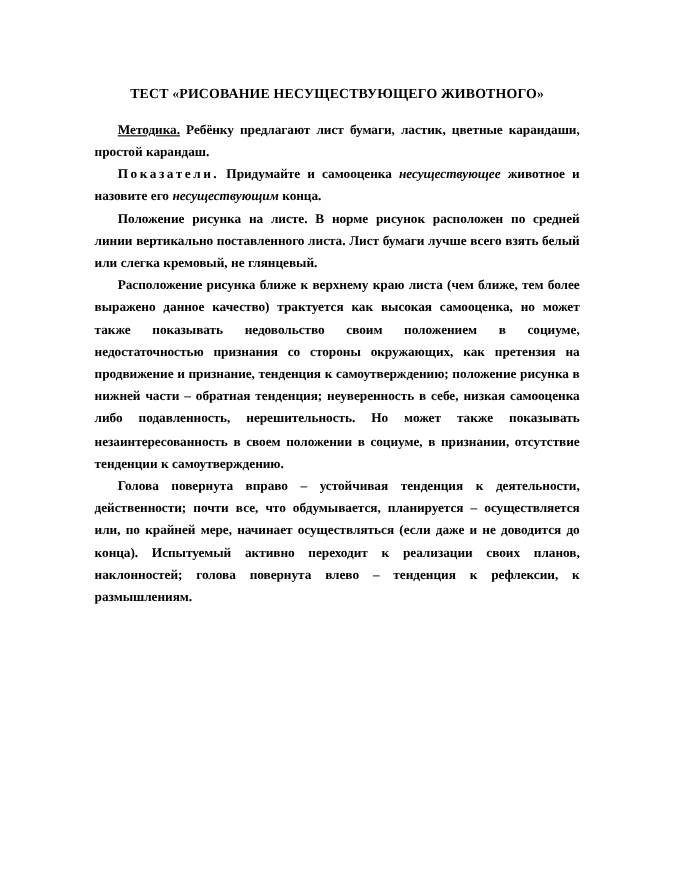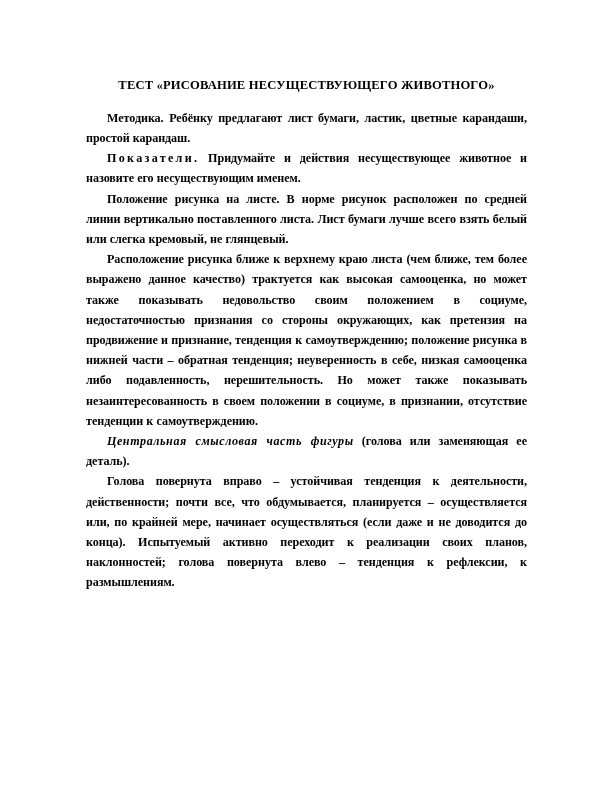--- a/index.html
+++ b/index.html
@@ -45,52 +45,53 @@
     text-align: justify;
     text-indent: 21px;
     font-weight: bold;
     letter-spacing: -0.05px;
     word-spacing: 0.2px;
   }
   .bi {
     font-weight: bold;
   }
   .it {
+    font-style: italic;
     font-weight: bold;
   }
   .spaced {
     font-weight: bold;
     letter-spacing: 2.3px;
   }
   .spaced-bi {
     font-weight: bold;
     font-style: italic;
     letter-spacing: 0.55px;
   }
   .heading-run {
     font-weight: bold;
+    text-decoration: underline;
   }
 </style>
 </head>
 <body>
 
 <div class="page">
   <div class="content">
 
     <h1 class="doc-title">ТЕСТ «РИСОВАНИЕ НЕСУЩЕСТВУЮЩЕГО ЖИВОТНОГО»</h1>
 
 
     <p class="para"><span class="heading-run">Методика.</span><span> Ребёнку предлагают лист бумаги, ластик, цветные карандаши, простой карандаш.</span></p>
 
-    <p class="para"><span class="spaced">Показатели.</span><span> Придумайте и действия </span><span class="it">несуществующее</span><span> животное и назовите его </span><span class="it">несуществующим</span><span> именем.</span></p>
+    <p class="para"><span class="spaced">Показатели.</span><span> Придумайте и самооценка </span><span class="it">несуществующее</span><span> животное и назовите его </span><span class="it">несуществующим</span><span> конца.</span></p>
 
 
     <p class="para"><span class="bi">Положение рисунка на листе.</span><span> В норме рисунок расположен по средней линии вертикально поставленного листа. Лист бумаги лучше всего взять белый или слегка кремовый, не глянцевый.</span></p>
 
     <p class="para"><span>Расположение рисунка ближе к верхнему краю листа (чем ближе, тем более выражено данное качество) трактуется как высокая самооценка, но может также показывать недовольство своим положением в социуме, недостаточностью признания со стороны окружающих, как претензия на продвижение и признание, тенденция к самоутверждению; положение рисунка в нижней части – обратная тенденция; неуверенность в себе, низкая самооценка либо подавленность, нерешительность. Но может также показывать незаинтересованность в своем положении в социуме, в признании, отсутствие тенденции к самоутверждению.</span></p>
 
-    <p class="para"><span class="spaced-bi">Центральная смысловая часть фигуры</span><span> (голова или заменяющая ее деталь).</span></p>
 
     <p class="para"><span>Голова повернута вправо – устойчивая тенденция к деятельности, действенности; почти все, что обдумывается, планируется – осуществляется или, по крайней мере, начинает осуществляться (если даже и не доводится до конца). Испытуемый активно переходит к реализации своих планов, наклонностей; голова повернута влево – тенденция к рефлексии, к размышлениям.</span></p>
 
 
   </div>
 </div>
 
 </body></html>

